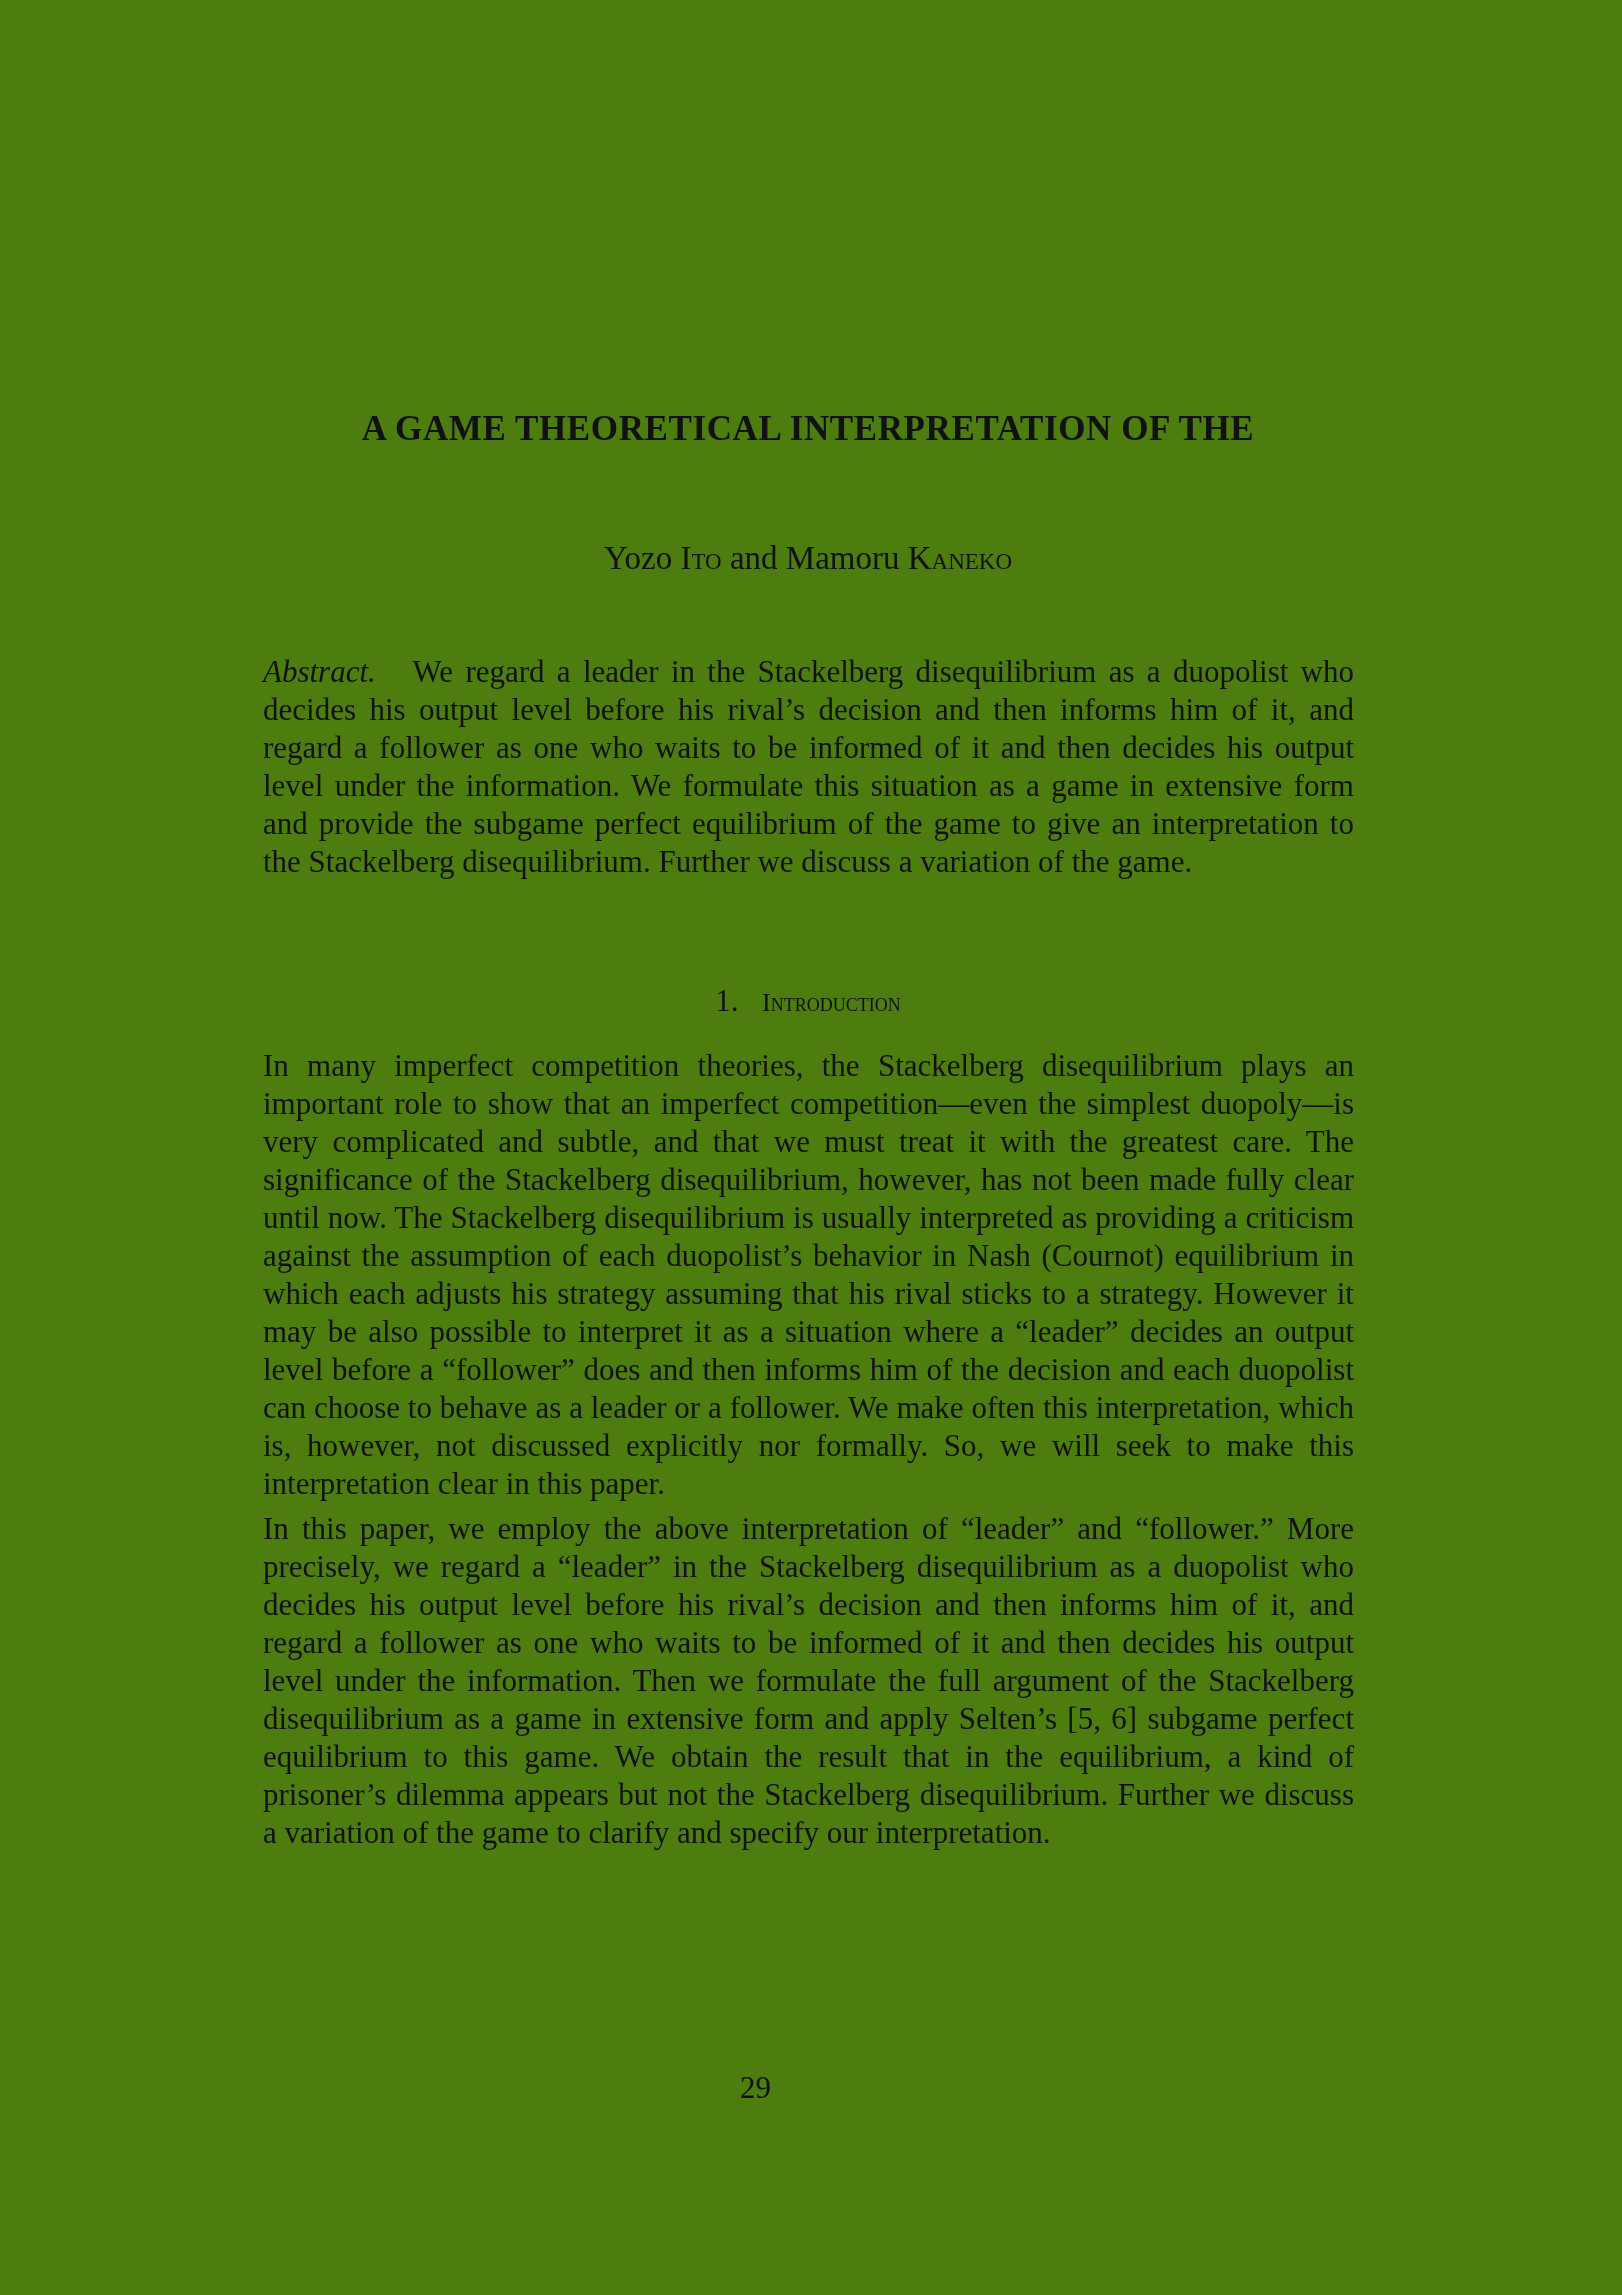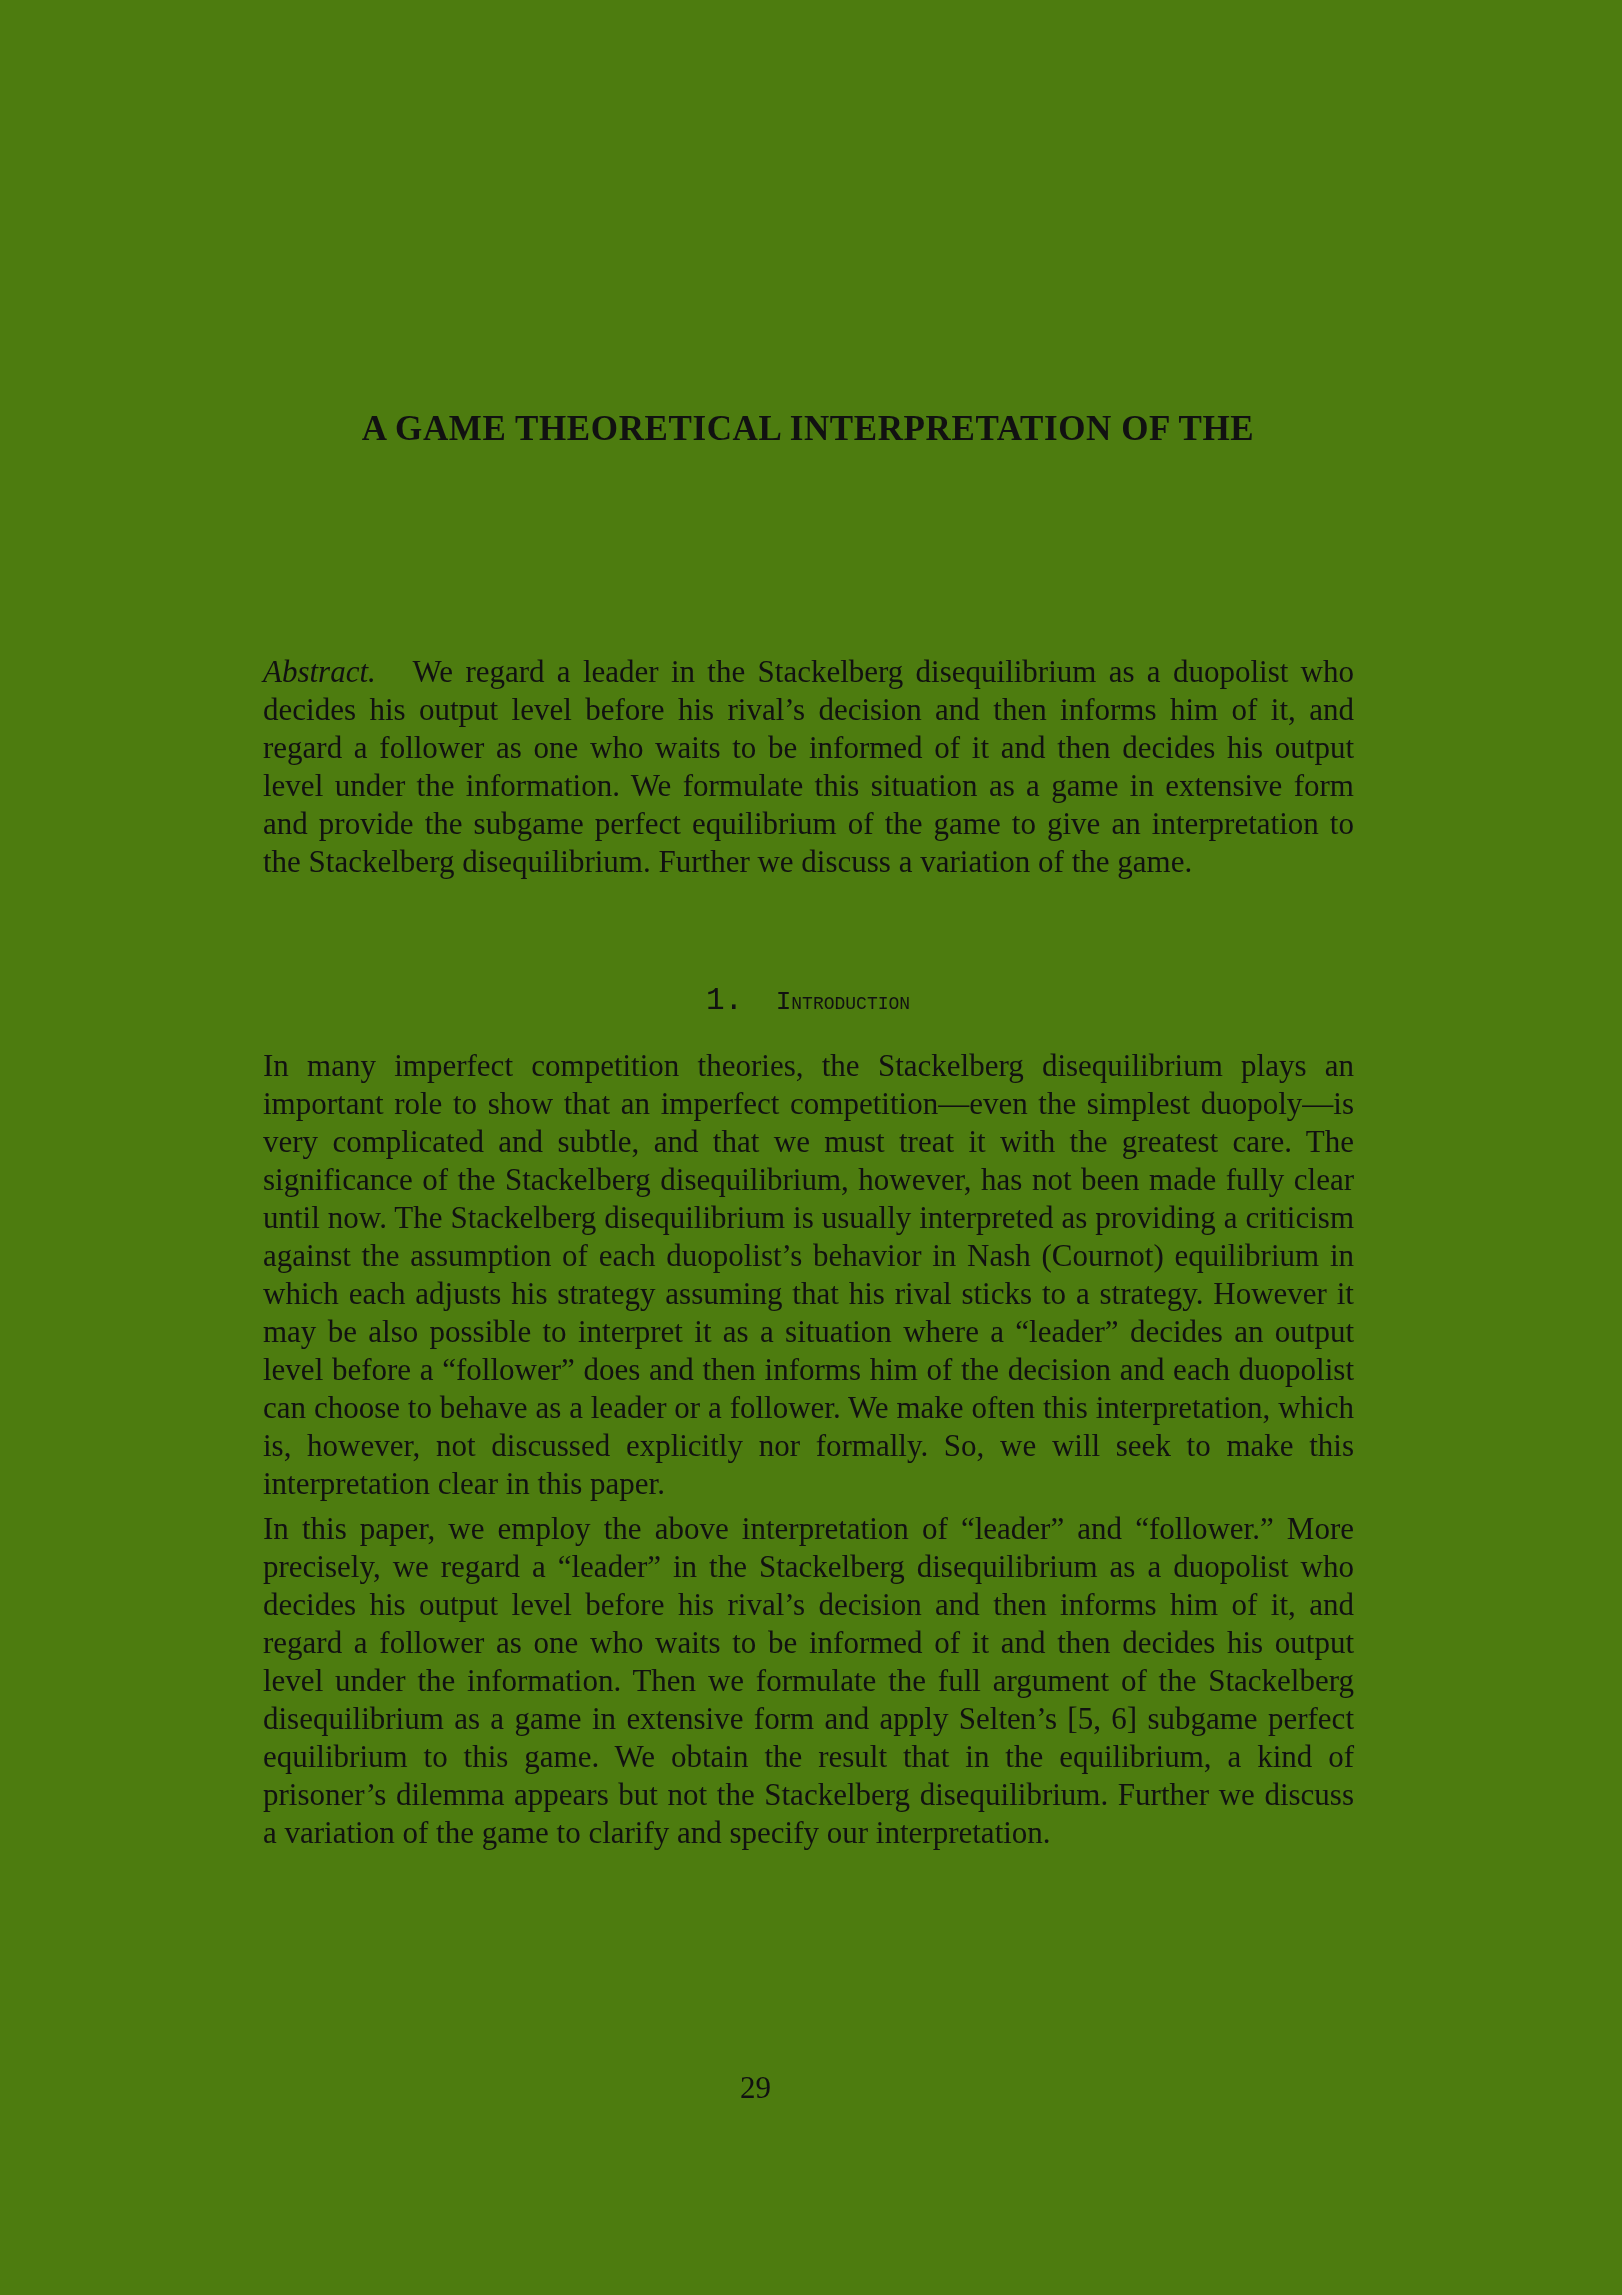--- a/index.html
+++ b/index.html
@@ -62,21 +62,20 @@
       margin-right: 25px;
     }
     .section-heading {
       position: absolute;
       left: 262px;
       width: 1092px;
       top: 984px;
       text-align: center;
       font-size: 26px;
       line-height: 34px;
-      font-family: Liberation Mono, monospace;
     }
     .section-heading .num {
       font-size: 31px;
       margin-right: 17px;
     }
     .intro {
       top: 1047px;
     }
     .intro p {
       margin: 0;
@@ -96,20 +95,27 @@
   </style>
 </head>
 <body>
 
 <div class="page">
 
   <div class="title">
     <div>A GAME THEORETICAL INTERPRETATION OF THE</div>
   </div>
 
+  <div class="authors">
+    <span>Yozo</span>
+    <span class="smallcaps">Ito</span>
+    <span>and</span>
+    <span>Mamoru</span>
+    <span class="smallcaps">Kaneko</span>
+  </div>
 
   <div class="body-block abstract">
     <span class="abstract-label">Abstract.</span>
     <span>We regard a leader in the Stackelberg disequilibrium as a duopolist who decides his output level before his rival’s decision and then informs him of it, and regard a follower as one who waits to be informed of it and then decides his output level under the information. We formulate this situation as a game in extensive form and provide the subgame perfect equilibrium of the game to give an interpretation to the Stackelberg disequilibrium. Further we discuss a variation of the game.</span>
   </div>
 
   <div class="section-heading">
     <span class="num">1.</span>
     <span class="smallcaps">Introduction</span>
   </div>

